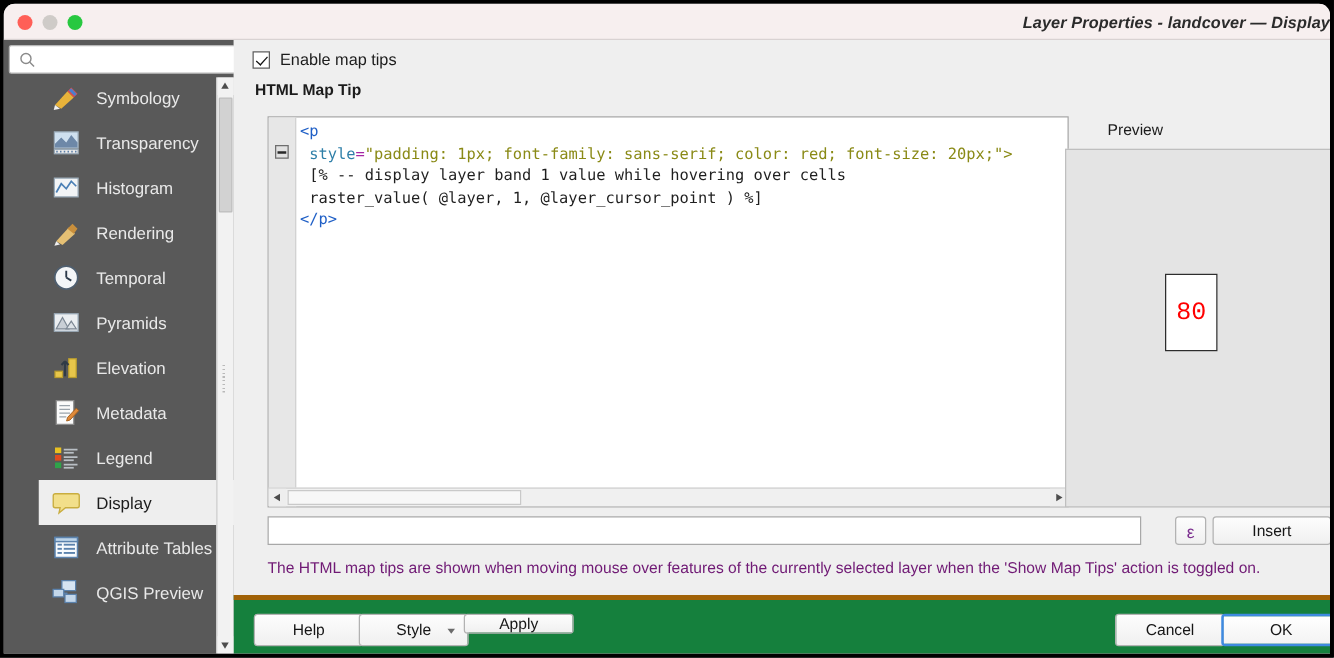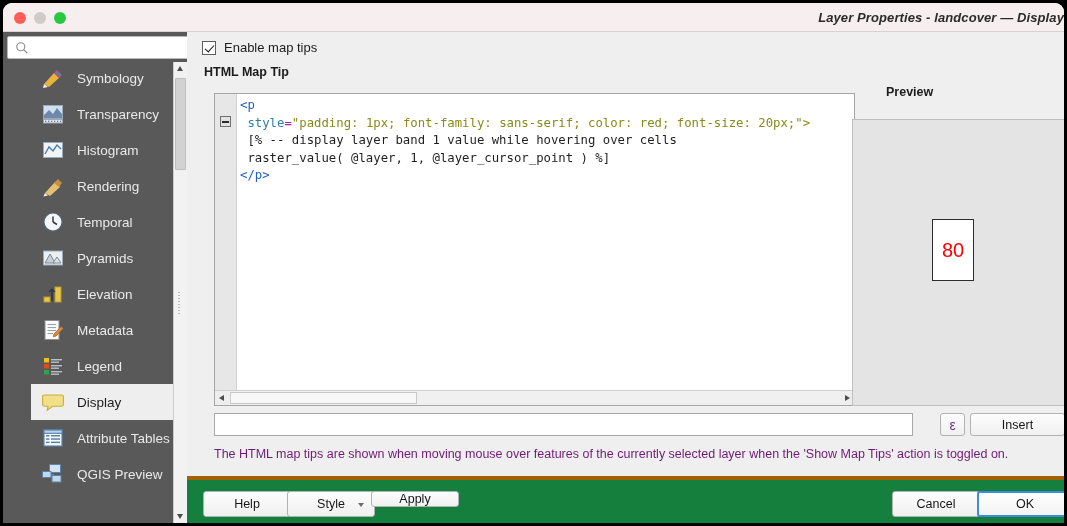--- a/index.html
+++ b/index.html
@@ -315,23 +315,23 @@
     height: 12px;
     background: #f7f7f7;
     border: 1px solid #c9c9c9;
     box-sizing: border-box;
   }
 
   
   .preview-title {
     position: absolute;
     left: 664px;
-    top: 53px;
+    top: 65px;
     font-size: 12.5px;
-    font-weight: bold;
+    font-weight: normal;
     color: #1c1c1c;
     padding-left: 35px;
   }
   .preview-area {
     position: absolute;
     left: 665px;
     top: 87px;
     width: 217px;
     height: 287px;
     background: #e4e4e4;
@@ -347,21 +347,21 @@
     background: #ffffff;
     border: 1px solid #2d2d2d;
     box-sizing: border-box;
     display: flex;
     align-items: center;
     justify-content: center;
   }
   .preview-tip span {
     color: #ff0000;
     font-size: 20px;
-    font-family: Liberation Sans, sans-serif;
+    font-family: Liberation Mono, monospace;
   }
 
   
   .ins-input {
     position: absolute;
     left: 27px;
     top: 381px;
     width: 699px;
     height: 23px;
     background: #ffffff;

